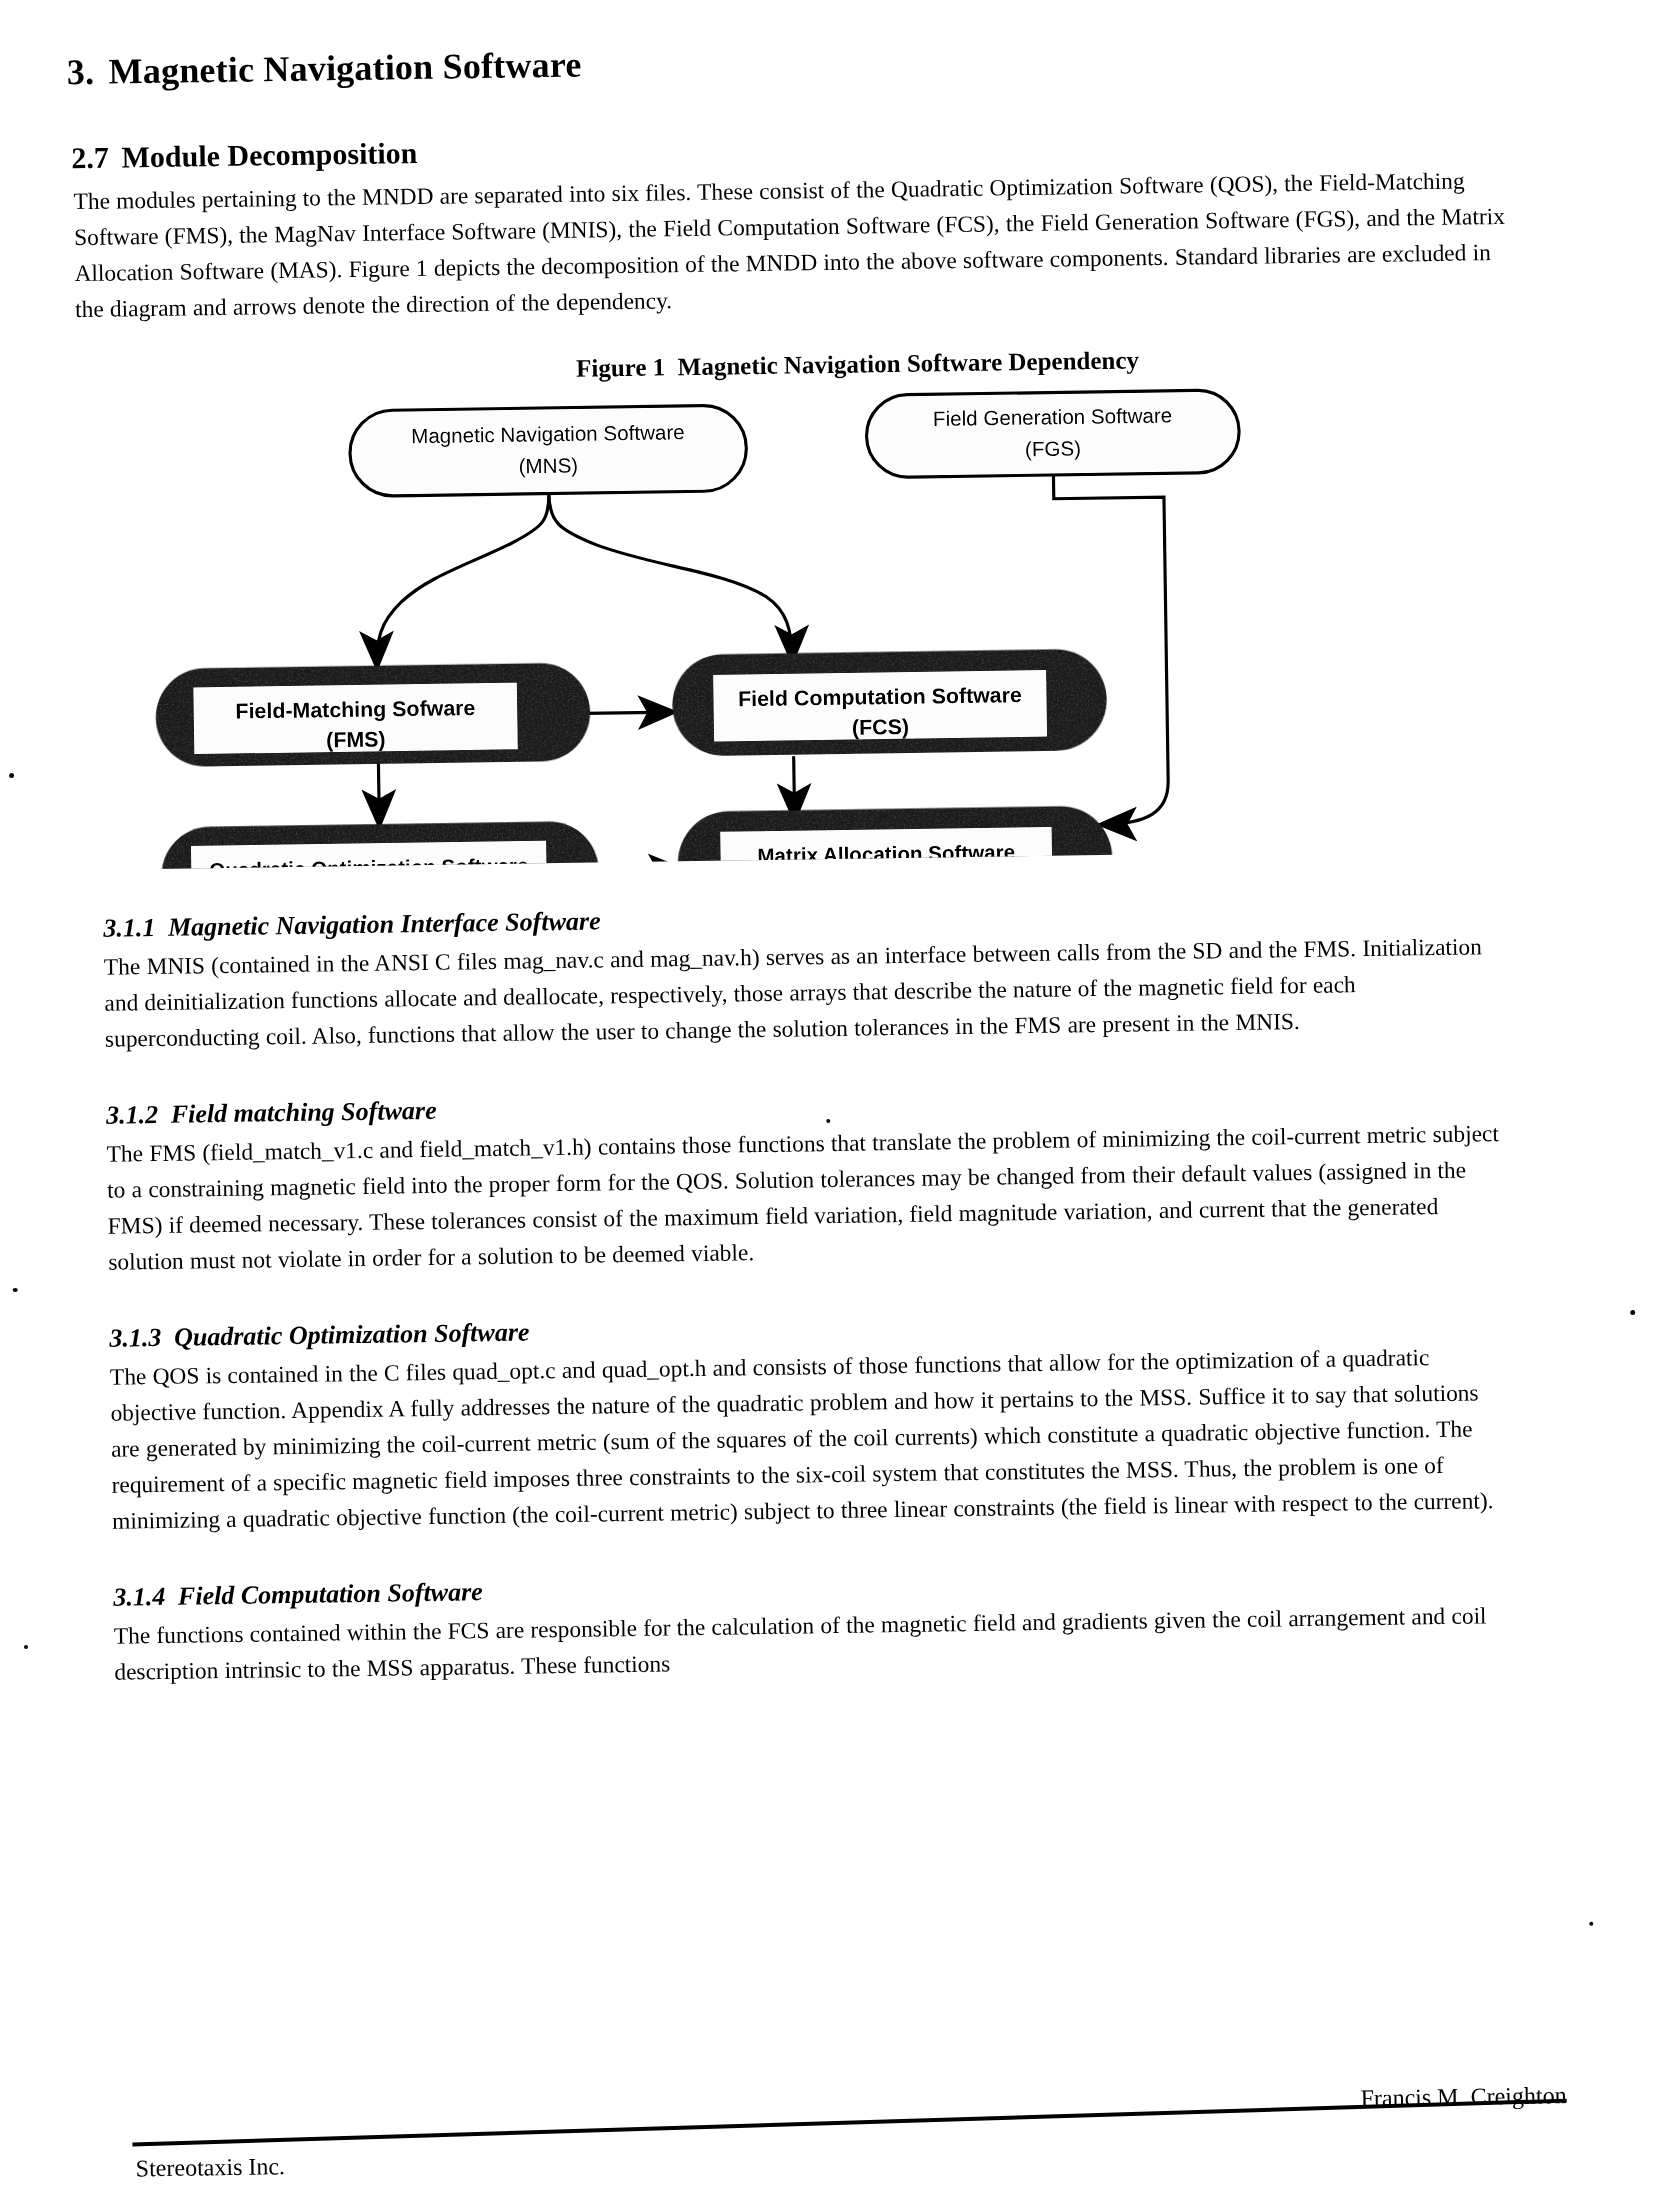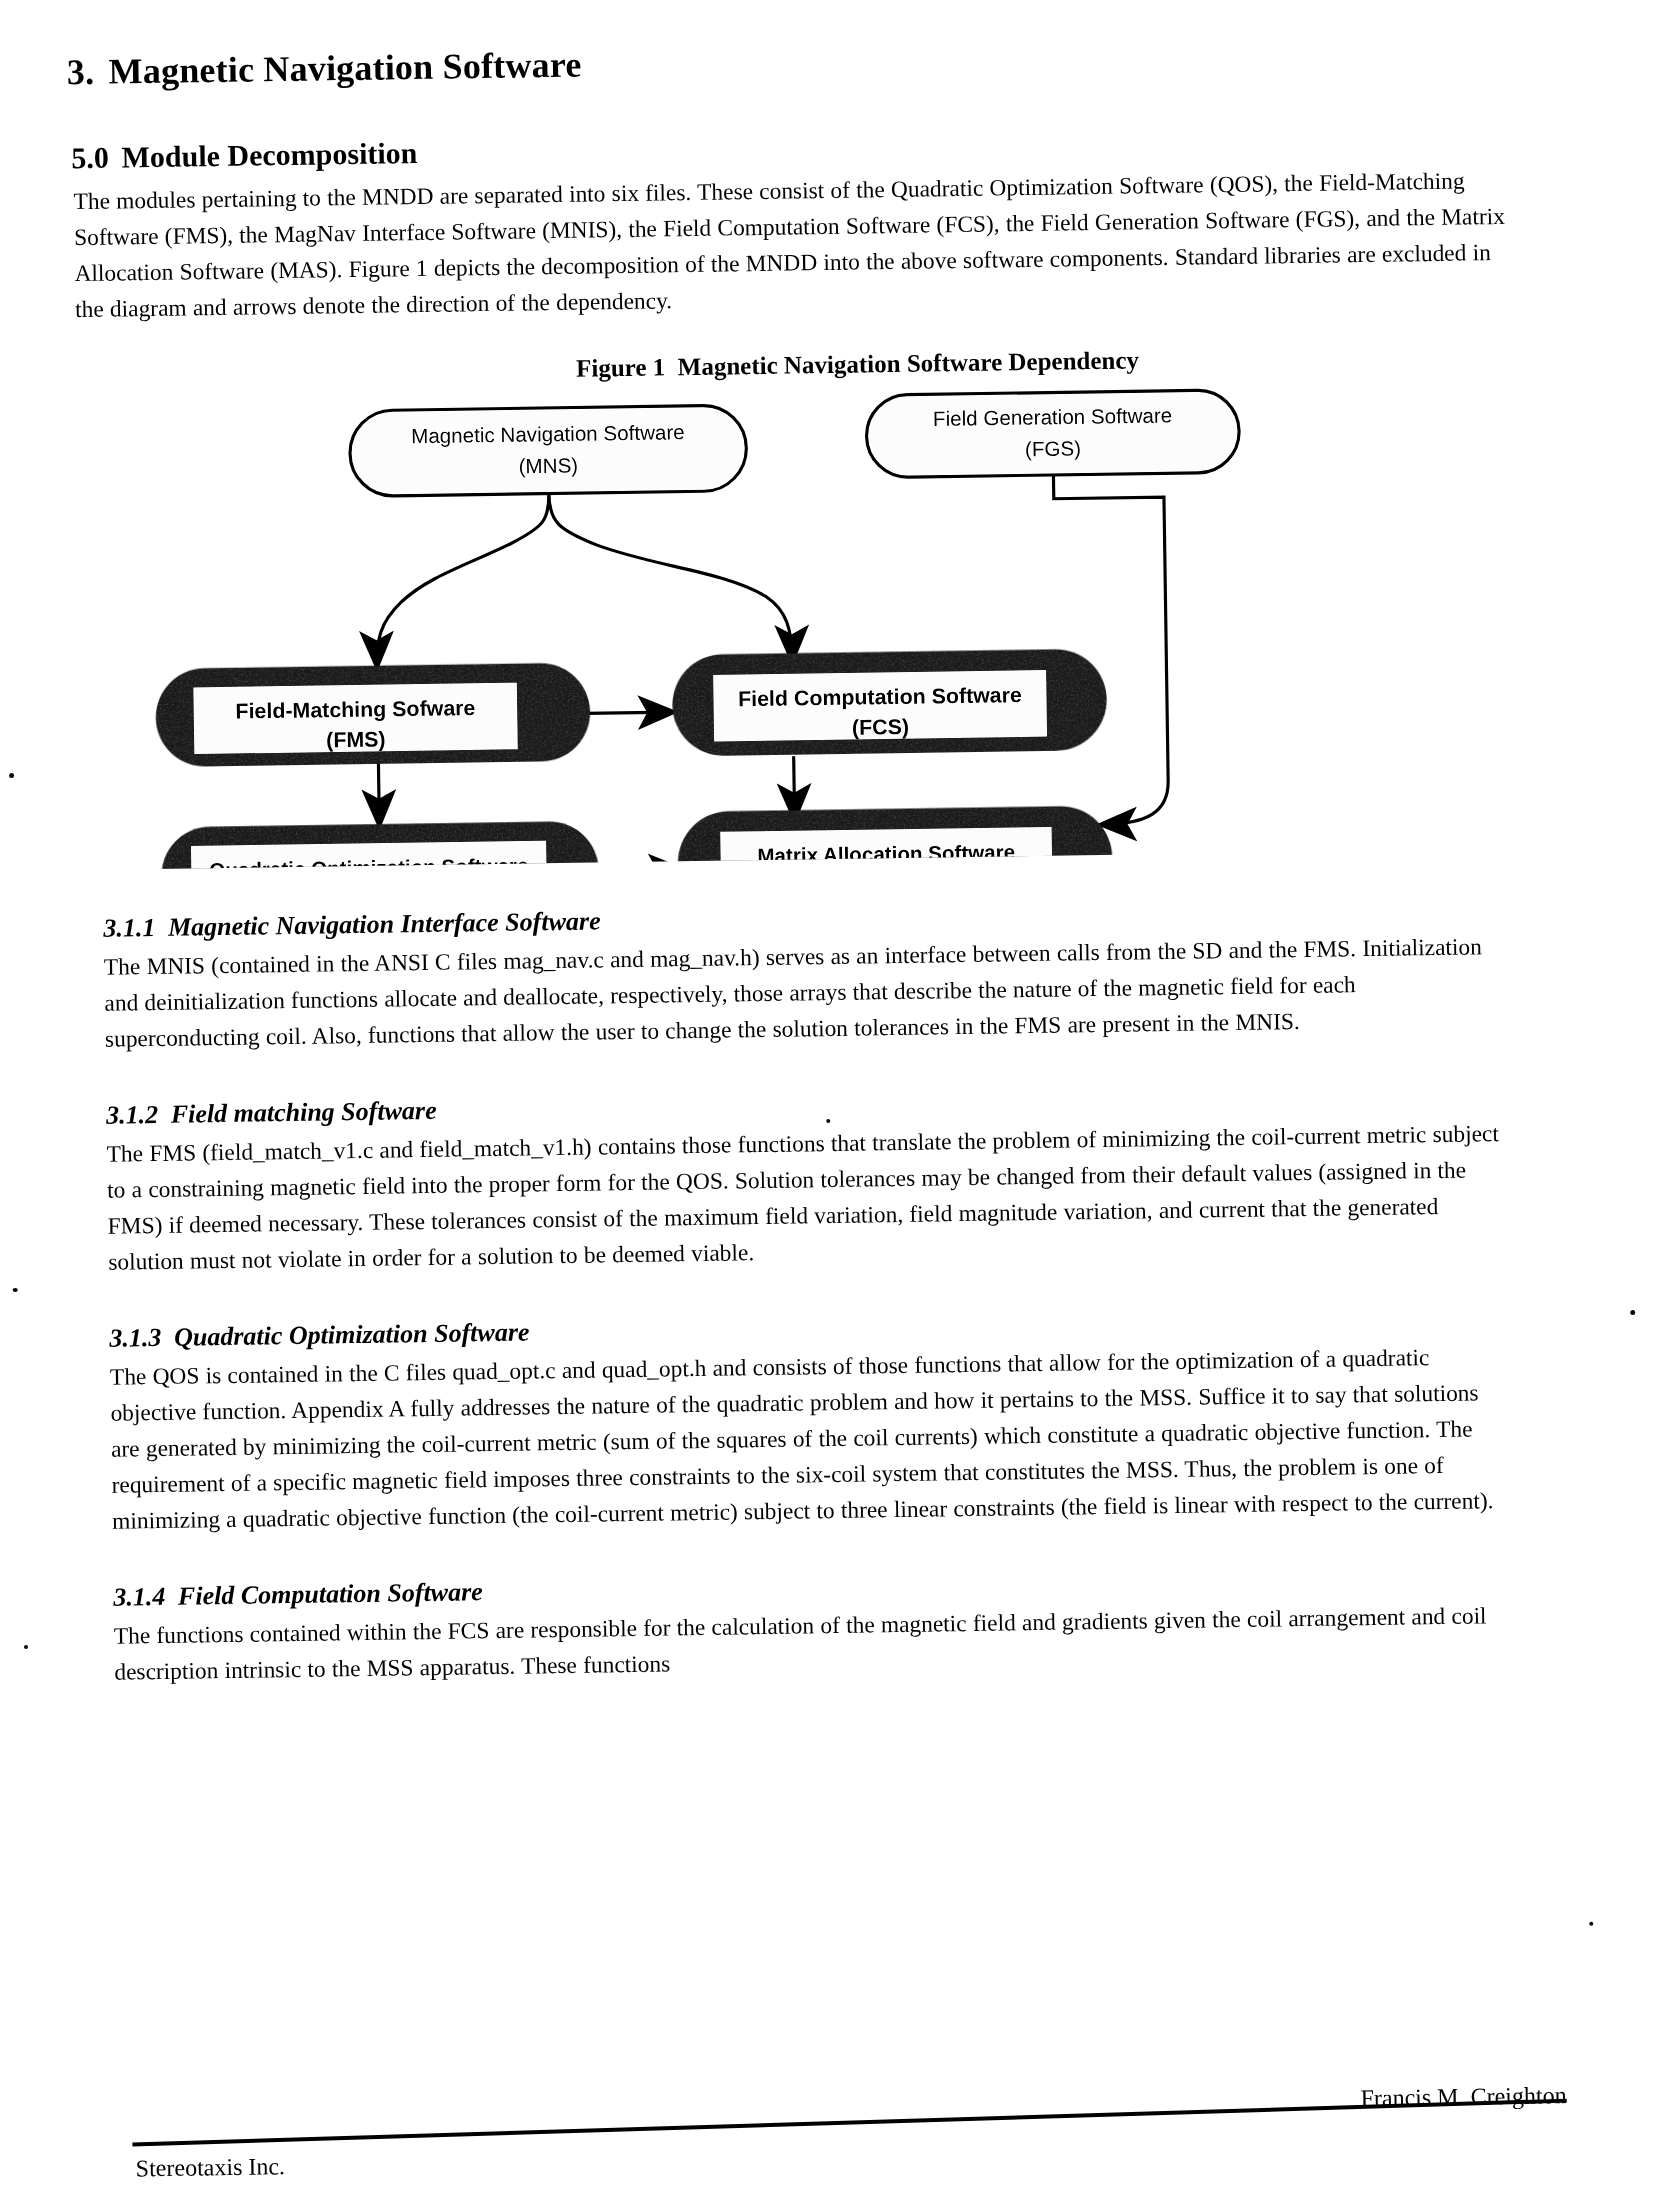--- a/index.html
+++ b/index.html
@@ -131,21 +131,21 @@
 
 <div id="scan-page">
 
   <div id="content">
 
     <h1 class="h1">
       <span class="num">3.</span><span>Magnetic Navigation Software</span>
     </h1>
 
     <h2 class="h2">
-      <span class="num">5.0</span><span>Module Decomposition</span>
+      <span class="num">2.7</span><span>Module Decomposition</span>
     </h2>
 
     <p class="para">The modules pertaining to the MNDD are separated into six files.  These consist of  the  Quadratic Optimization Software (QOS), the Field-Matching Software (FMS), the MagNav Interface Software (MNIS),  the Field Computation Software (FCS), the Field Generation Software (FGS), and the Matrix Allocation Software (MAS).  Figure 1 depicts the decomposition of the MNDD into the above software components.  Standard libraries are excluded in the diagram and arrows denote the direction of the dependency.</p>
 
     <div class="fig-caption">
       <span>Figure 1</span>&nbsp;&nbsp;<span>Magnetic Navigation Software Dependency</span>
     </div>
 
     <div class="figure-wrap">
       <svg width="1490" height="476" viewBox="0 0 1880 600" xmlns="http://www.w3.org/2000/svg">

